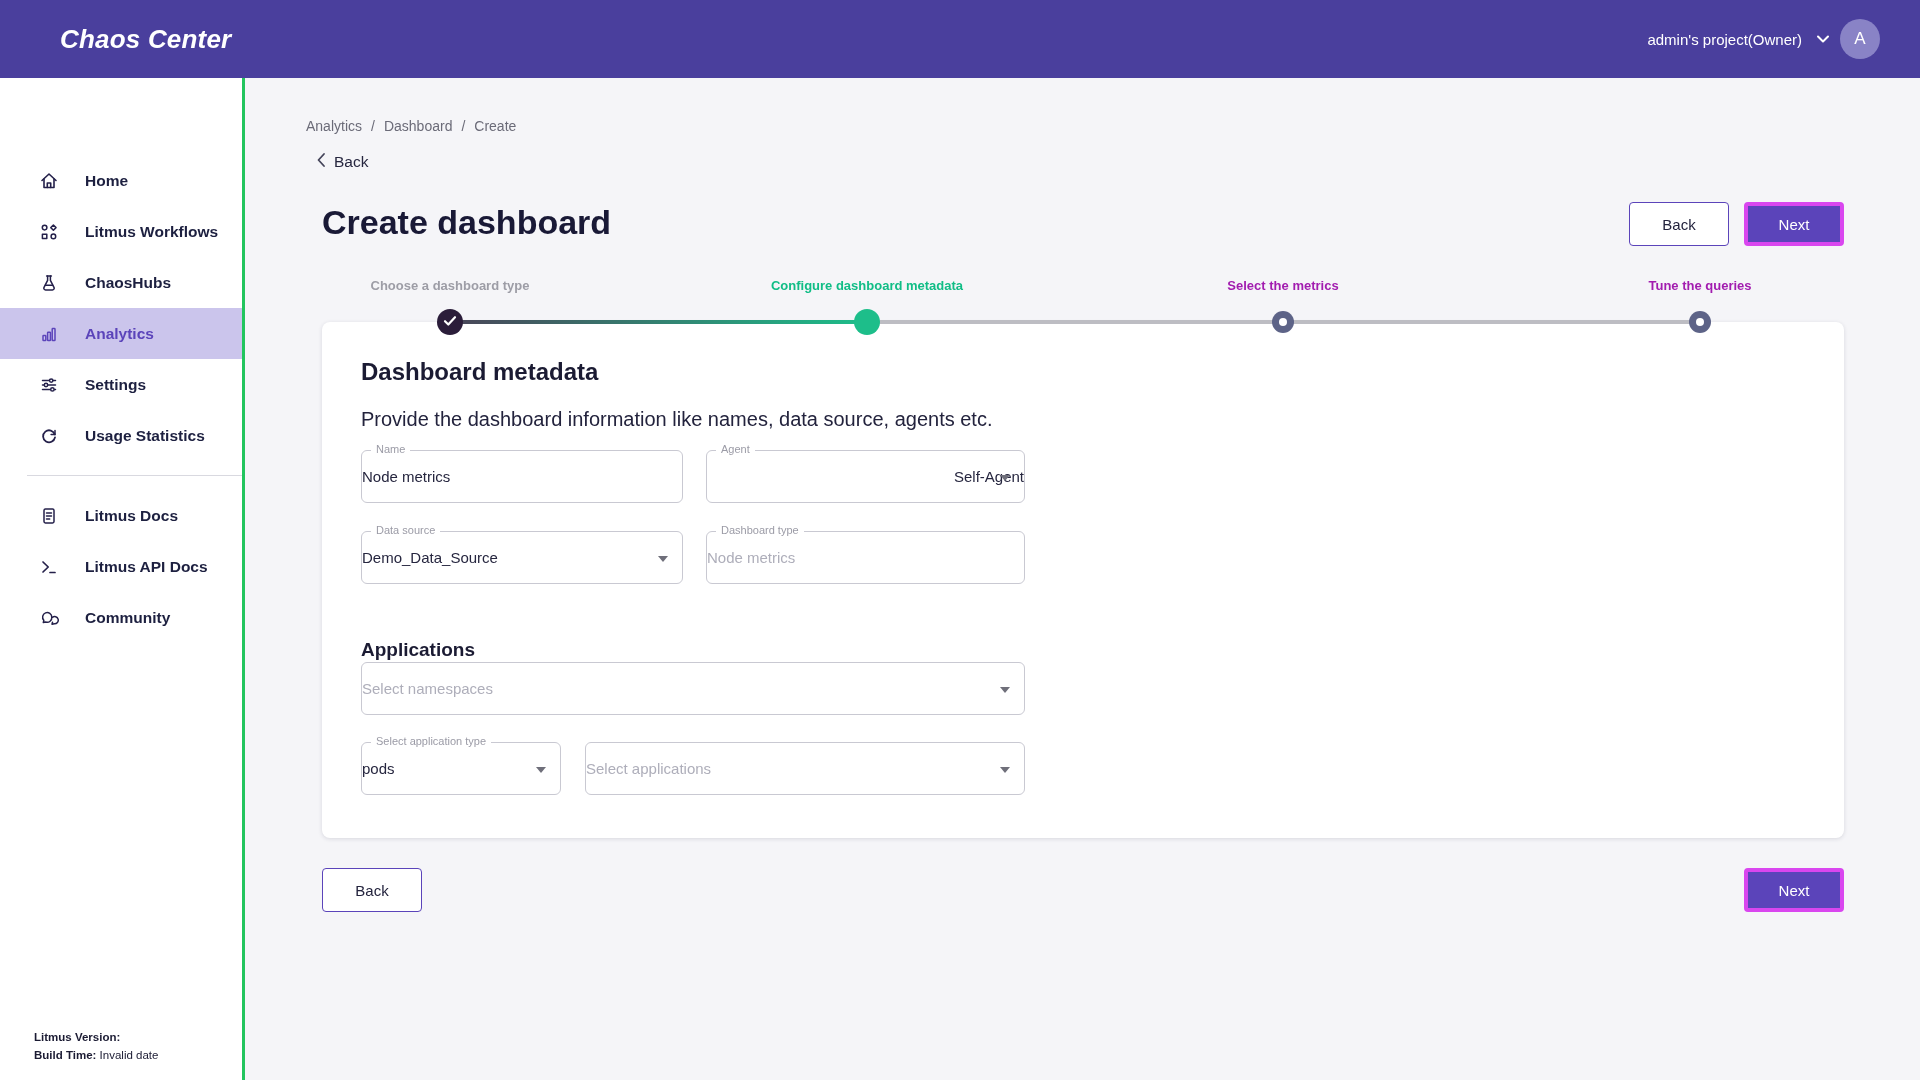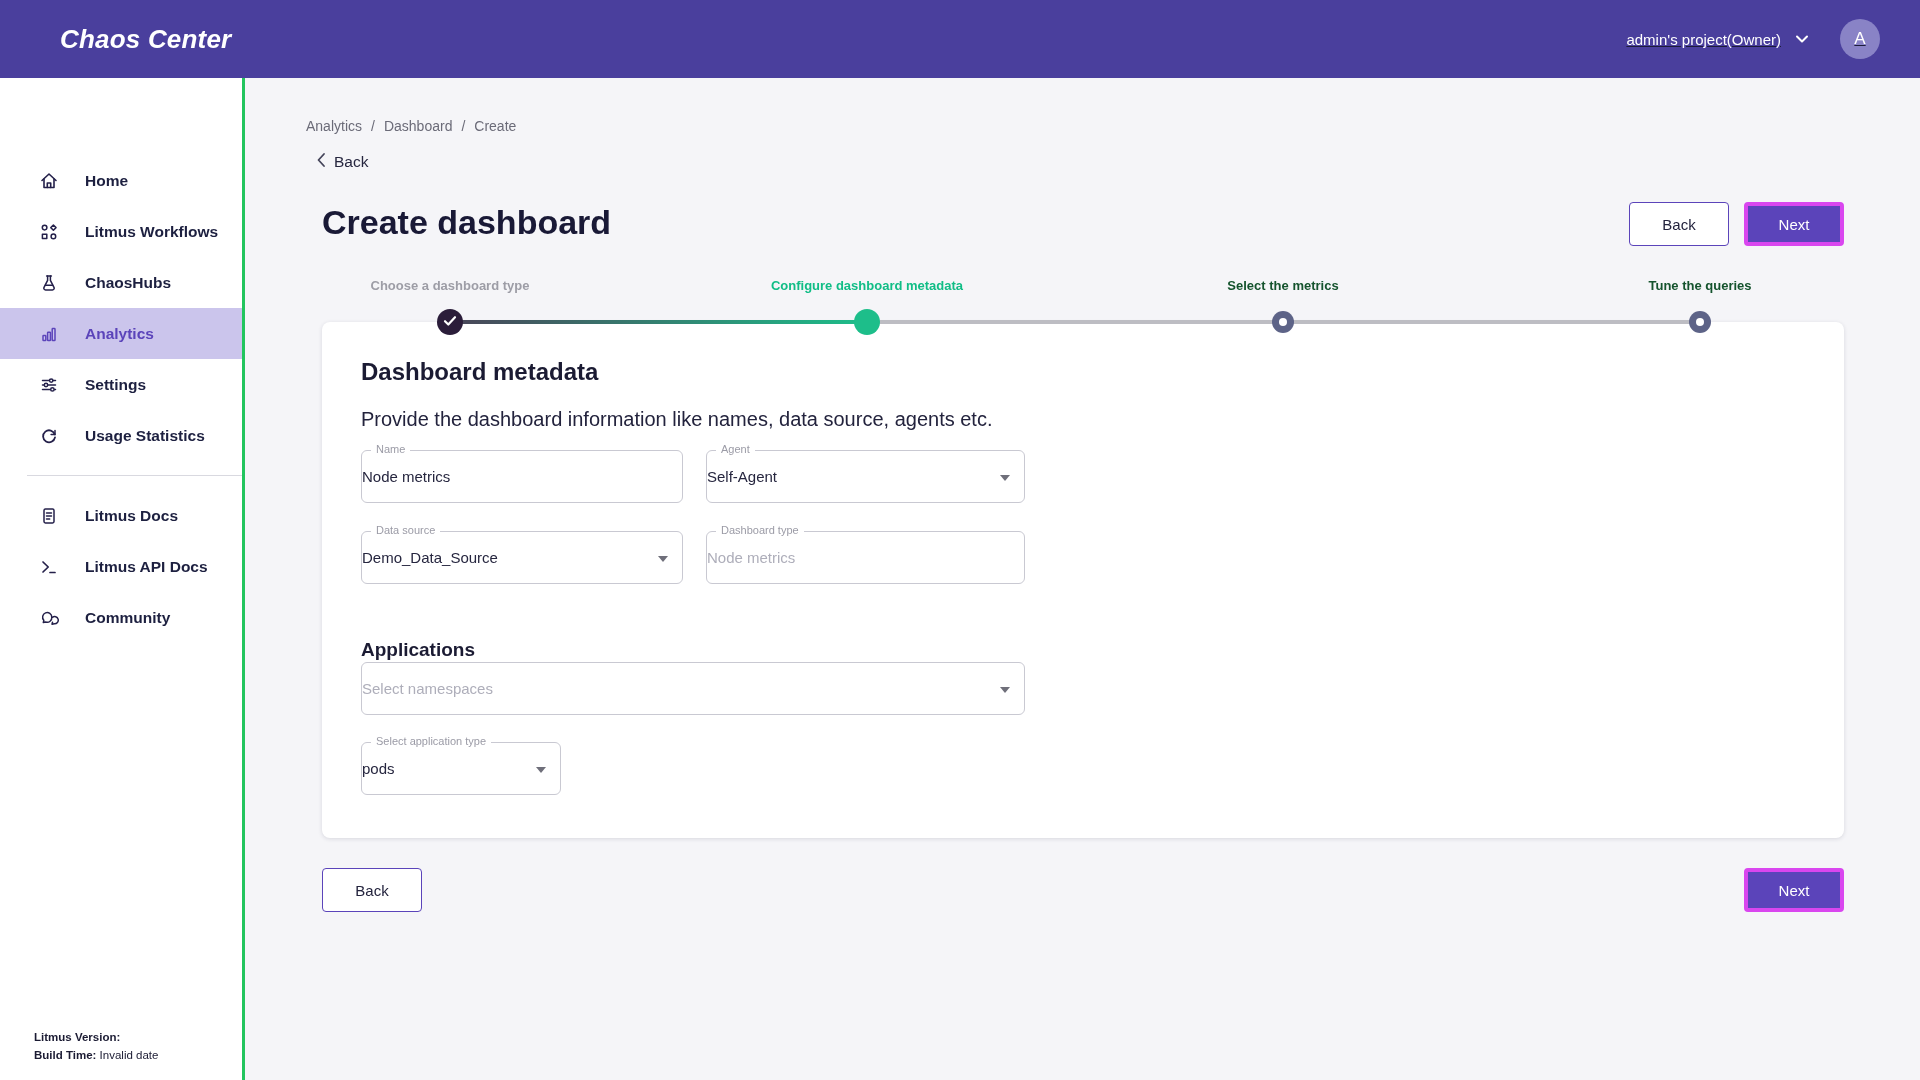--- a/index.html
+++ b/index.html
@@ -2,21 +2,21 @@
 <html><head>
 <meta charset="utf-8">
 <style>
   * { margin:0; padding:0; box-sizing:border-box; }
   html,body { width:1920px; height:1080px; overflow:hidden; }
   body { font-family:"Liberation Sans", sans-serif; background:#f5f5f8; color:#1c1c3a; position:relative; }
 
   
   .header { position:absolute; left:0; top:0; width:1920px; height:78px; background:#4a3f9d; display:flex; align-items:center; justify-content:space-between; padding:0 40px 0 60px; z-index:30; }
   .header-title { color:#fff; font-size:26px; font-weight:700; letter-spacing:.2px;font-style:italic; }
-  .header-right { display:flex; align-items:center; gap:31px;text-decoration:underline; }
+  .header-right { display:flex; align-items:center; gap:10px; }
   .project-switch { display:flex; align-items:center; gap:14px; color:#fff; font-size:15px; cursor:pointer; }
   .chev-down svg { display:block; }
   .avatar { width:40px; height:40px; border-radius:50%; background:#8983c6; color:#fff; font-size:17px; display:flex; align-items:center; justify-content:center; cursor:pointer; }
 
   
   .sidebar { position:absolute; left:0; top:78px; width:245px; height:1002px; background:#fff; border-right:3px solid #22c55e; z-index:20; }
   .nav { position:absolute; top:77px; left:0; right:0; }
   .nav-item { height:51px; display:flex; align-items:center; gap:25px; padding-left:38px; color:#1d2040; font-size:15.5px; font-weight:600; cursor:pointer; }
   .nav-item .nicon { width:22px; height:22px; display:flex; align-items:center; justify-content:center; color:#24204a; }
   .nav-item.active { background:#cbc5ec; color:#5b44ba; }
@@ -36,21 +36,21 @@
   .btn-filled { background:#5b44ba; border:4px solid #d946ef; color:#fff; }
   .btn-top-back { position:absolute; left:1629px; top:202px; z-index:5; }
   .btn-top-next { position:absolute; left:1744px; top:202px; z-index:5; }
   .btn-bottom-back { position:absolute; left:322px; top:868px; z-index:5; }
   .btn-bottom-next { position:absolute; left:1744px; top:868px; z-index:5; }
 
   
   .step-label { position:absolute; top:278px; transform:translateX(-50%); font-size:13px; font-weight:700; z-index:6; white-space:nowrap; }
   .step-label.completed { color:#9d9da6; }
   .step-label.active { color:#10bd86; }
-  .step-label.pending { color:#14532d; }
+  .step-label.pending { color:#a21caf; }
   .lbl-1 { left:450px; } .lbl-2 { left:867px; } .lbl-3 { left:1283px; } .lbl-4 { left:1700px; }
 
   .seg { position:absolute; top:320px; height:4px; z-index:5; }
   .seg-1 { left:450px; width:417px; background:linear-gradient(to right,#4a4458,#1dbe8a); }
   .seg-2 { left:867px; width:416px; background:#bdbdc3; }
   .seg-3 { left:1283px; width:417px; background:#bdbdc3; }
 
   .step-dot { position:absolute; border-radius:50%; z-index:6; }
   .dot-completed { left:437px; top:309px; width:26px; height:26px; background:#2b1d3a; display:flex; align-items:center; justify-content:center; }
   .dot-active { left:854px; top:309px; width:26px; height:26px; background:#1dbe8a; }
@@ -65,21 +65,21 @@
 
   .field { position:absolute; background:#fff; border:1px solid #c9c9d2; border-radius:6px; height:53px; display:flex; align-items:center; padding:0 0; }
   .field .flabel { position:absolute; top:-8px; left:9px; background:#fff; padding:0 5px; font-size:11px; color:#9b9ba6; white-space:nowrap; }
   .field .fvalue { font-size:15px; color:#26263f; border:none; outline:none; background:transparent; width:100%; font-family:"Liberation Sans",sans-serif; }
   .field .fvalue::placeholder { color:#aeaeba; opacity:1; }
   .field .fplaceholder { font-size:15px; color:#aeaeba; }
   .field.select { cursor:pointer; }
   .caret { position:absolute; right:14px; top:50%; margin-top:-2px; width:0; height:0; border-left:5px solid transparent; border-right:5px solid transparent; border-top:6px solid #6f6f7a; }
 
   .f-name { left:39px; top:128px; width:322px; }
-  .f-agent { left:384px; top:128px; width:319px; }
+  .f-agent { left:384px; top:128px; width:319px;text-align:right; }
   .f-datasource { left:39px; top:209px; width:322px; }
   .f-dashtype { left:384px; top:209px; width:319px; }
   .apps-title { position:absolute; left:39px; top:317px; font-size:19px; font-weight:700; color:#1b1b33; }
   .f-namespaces { left:39px; top:340px; width:664px; }
   .f-apptype { left:39px; top:420px; width:200px; }
   .f-apps { left:263px; top:420px; width:440px; }
 </style>
 </head>
 <body>
 
@@ -280,16 +280,20 @@
     <span class="fplaceholder">Select namespaces</span>
     <span class="caret"></span>
   </div>
 
   <div class="field select f-apptype">
     <span class="flabel">Select application type</span>
     <span class="fvalue">pods</span>
     <span class="caret"></span>
   </div>
 
+  <div class="field select f-apps">
+    <span class="fplaceholder">Select applications</span>
+    <span class="caret"></span>
+  </div>
 </div>
 
 <button class="btn btn-outline btn-bottom-back">Back</button>
 <button class="btn btn-filled btn-bottom-next">Next</button>
 
 </body></html>

